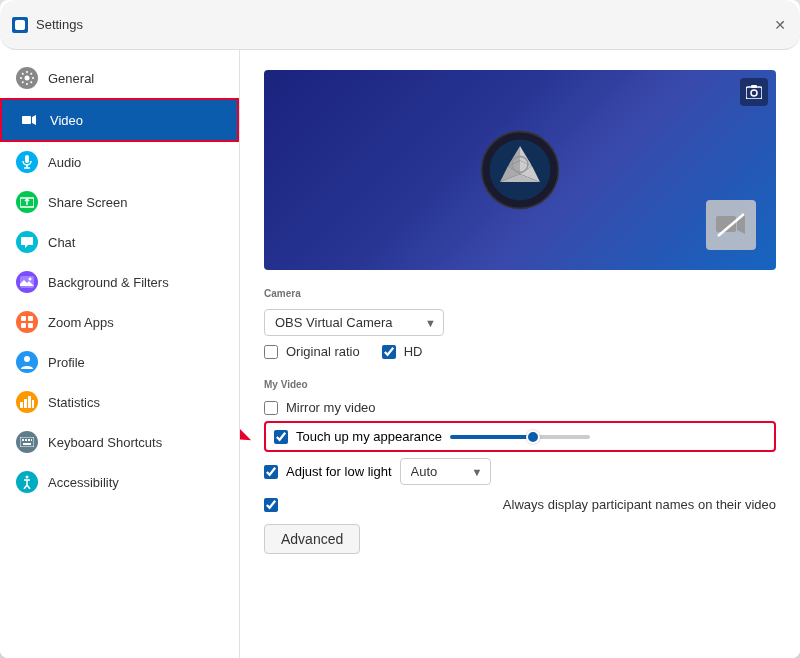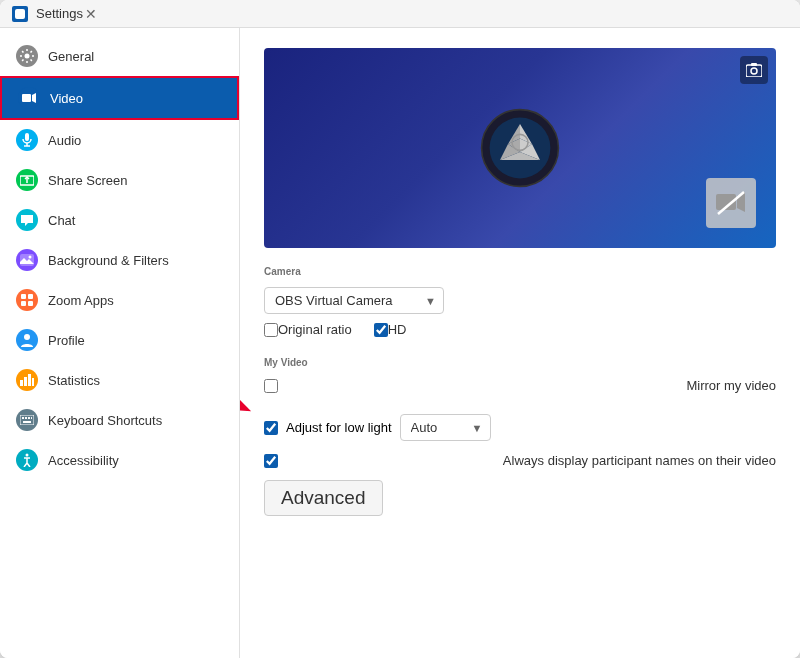--- a/index.html
+++ b/index.html
@@ -20,25 +20,27 @@
       background: #fff;
       border-radius: 8px;
       box-shadow: 0 4px 20px rgba(0,0,0,0.3);
       display: flex;
       flex-direction: column;
       overflow: hidden;
     }
     .titlebar {
       display: flex;
       align-items: center;
+      justify-content: space-between;
       padding: 8px 12px;
       background: #f5f5f5;
       border-bottom: 1px solid #ddd;
-      height: 28px;
+      height: 50px;
       flex-shrink: 0;
+      border-radius: 16px;
     }
     .titlebar-left {
       display: flex;
       align-items: center;
       gap: 8px;
     }
     .titlebar-icon {
       width: 16px;
       height: 16px;
       background: #0b5cad;
@@ -190,25 +192,24 @@
       right: 8px;
       top: 50%;
       transform: translateY(-50%);
       pointer-events: none;
       color: #666;
       font-size: 11px;
     }
     .checkbox-row {
       display: flex;
       align-items: center;
-      gap: 0;
+      gap: 8px;
       margin-bottom: 6px;
       font-size: 13px;
       color: #333;
-      justify-content: space-between;
     }
     input[type="checkbox"] {
       width: 14px;
       height: 14px;
       cursor: pointer;
       accent-color: #0b5cad;
     }
     .my-video-section {
       margin-top: 14px;
     }
@@ -265,21 +266,21 @@
     }
     .arrow-indicator svg {
       width: 50px;
       height: 30px;
     }
     .advanced-btn {
       border: 1px solid #ccc;
       background: #f5f5f5;
       border-radius: 4px;
       padding: 6px 16px;
-      font-size: 19px;
+      font-size: 14px;
       cursor: pointer;
       color: #333;
     }
     .always-display-row {
       display: flex;
       align-items: center;
       gap: 8px;
       margin-bottom: 12px;
       font-size: 13px;
       color: #333;
@@ -508,20 +509,27 @@
           <div class="arrow-indicator">
             <svg viewBox="0 0 60 30">
               <defs>
                 <marker id="arrowhead" markerWidth="8" markerHeight="6" refX="6" refY="3" orient="auto">
                   <polygon points="0 0, 8 3, 0 6" fill="#e8002d"></polygon>
                 </marker>
               </defs>
               <path d="M5 25 Q30 5 52 15" stroke="#e8002d" stroke-width="2.5" fill="none" marker-end="url(#arrowhead)"></path>
             </svg>
           </div>
+          <div class="touch-up-row">
+            <input type="checkbox" id="touch-up" checked="" style="">
+            <label for="touch-up">Touch up my appearance</label>
+            <div class="slider-container">
+              <input type="range" min="0" max="100" value="60" style="">
+            </div>
+          </div>
         </div>
 
         
         <div class="adjust-row">
           <input type="checkbox" id="adjust" checked="" style="">
           <label for="adjust">Adjust for low light</label>
           <div class="select-wrapper">
             <select class="adjust-select">
               <option>Auto</option>
               <option>Manual</option>

